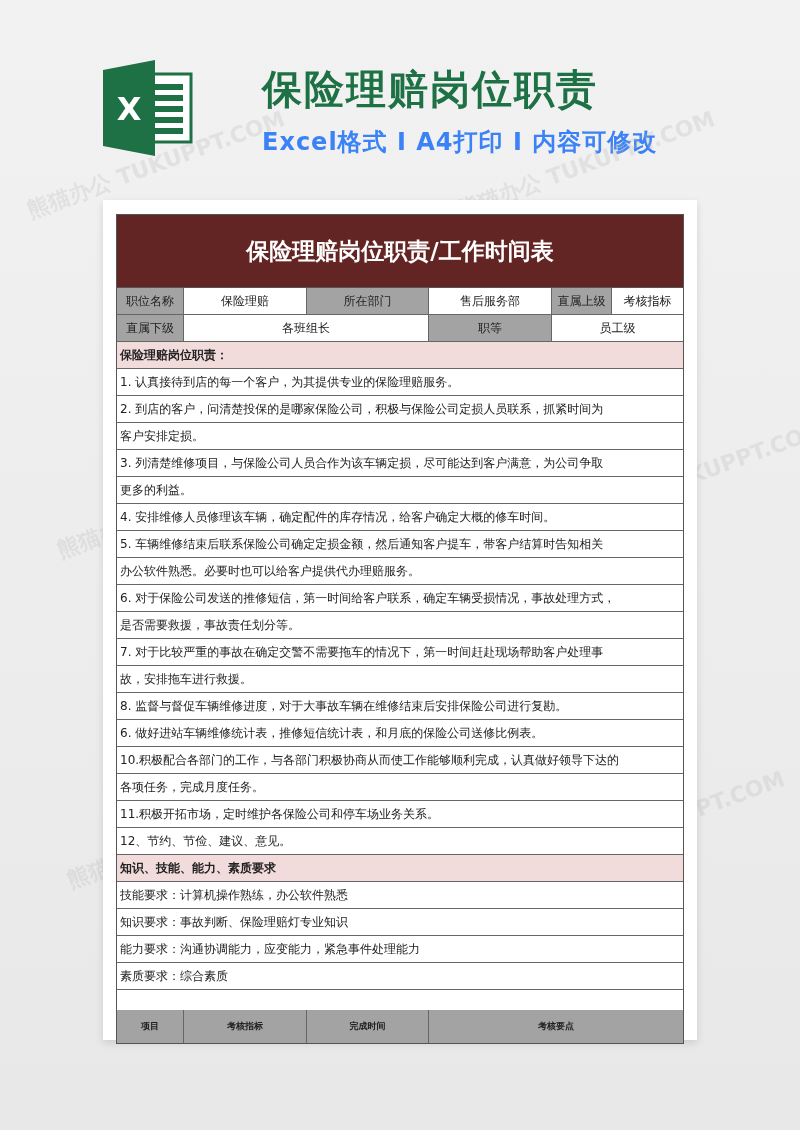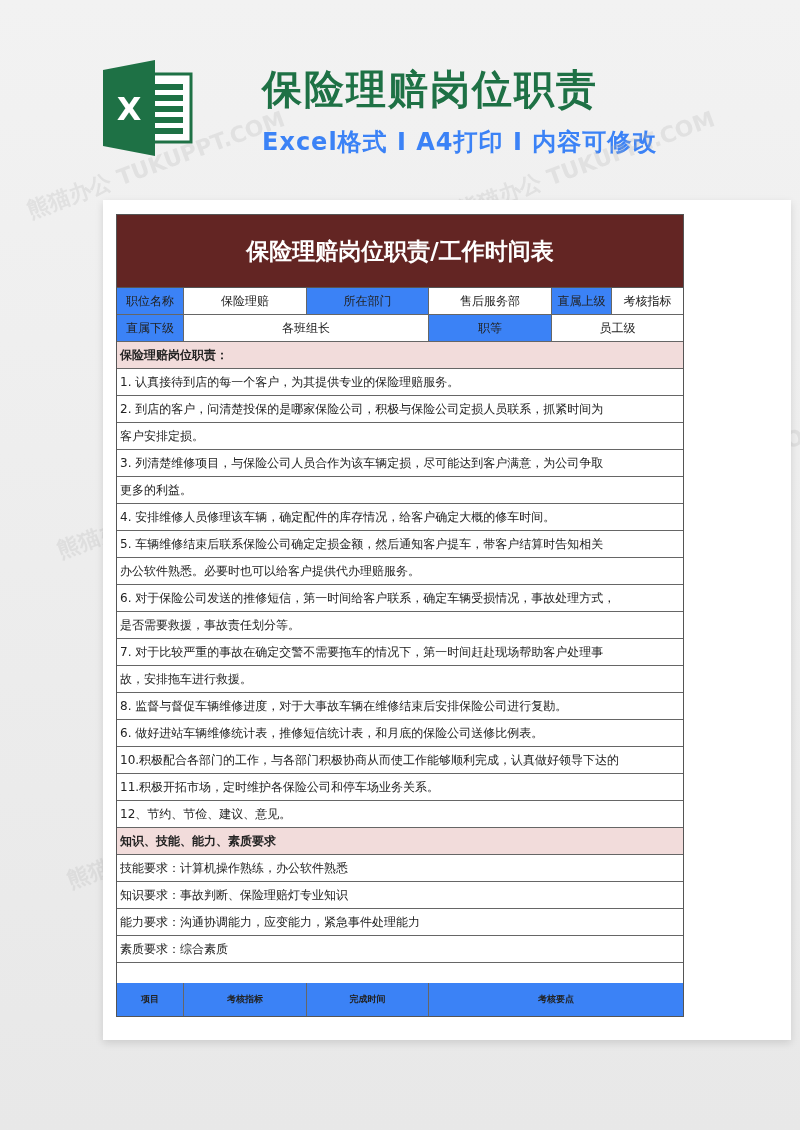--- a/index.html
+++ b/index.html
@@ -20,41 +20,41 @@
   .banner-sub {
     position: absolute; left: 262px; top: 126px;
     font-size: 24px; font-weight: bold; color: #3b82f6; letter-spacing: 1px;
     font-family: "DejaVu Sans", sans-serif;
   }
   .watermark {
     position: absolute; color: rgba(180,180,180,0.25); font-size: 22px;
     transform: rotate(-20deg); font-weight: bold; pointer-events: none; white-space: nowrap;
   }
   .paper {
-    position: absolute; left: 103px; top: 200px; width: 688px; height: 840px;
+    position: absolute; left: 103px; top: 200px; width: 594px; height: 840px;
     background: #fff; box-shadow: 0 3px 8px rgba(0,0,0,0.12);
   }
   .sheet {
     position: absolute; left: 13px; top: 14px; width: 568px;
     border: 1.5px solid #555;
     font-size: 12px; color: #222;
   }
   .title-row {
     height: 73px; background: #632523; color: #fff;
     display: flex; align-items: center; justify-content: center;
     font-size: 23px; font-weight: bold; border-bottom: 1px solid #555;
   }
   .row { display: flex; border-bottom: 1px solid #666; }
   .row:last-child { border-bottom: none; }
   .cell {
     border-right: 1px solid #666; display: flex; align-items: center; justify-content: center;
     height: 26px; font-size: 12px;
   }
   .cell:last-child { border-right: none; }
-  .pink { background: #3b82f6; }
+  .pink { background: #a3a3a3; }
   .line {
     height: 27px; display: flex; align-items: center; padding-left: 3px;
     border-bottom: 1px solid #666; font-size: 12px; white-space: nowrap; overflow: hidden;
   }
   .line.section { background: #f2dcdb; font-weight: bold; }
   .foot .cell { height: 33px; font-size: 9px; font-weight: bold; margin-top: 20px; }
 </style>
 </head>
 <body>
 
@@ -111,20 +111,21 @@
     <div class="line">4. 安排维修人员修理该车辆，确定配件的库存情况，给客户确定大概的修车时间。</div>
     <div class="line">5. 车辆维修结束后联系保险公司确定定损金额，然后通知客户提车，带客户结算时告知相关</div>
     <div class="line">办公软件熟悉。必要时也可以给客户提供代办理赔服务。</div>
     <div class="line">6. 对于保险公司发送的推修短信，第一时间给客户联系，确定车辆受损情况，事故处理方式，</div>
     <div class="line">是否需要救援，事故责任划分等。</div>
     <div class="line">7. 对于比较严重的事故在确定交警不需要拖车的情况下，第一时间赶赴现场帮助客户处理事</div>
     <div class="line">故，安排拖车进行救援。</div>
     <div class="line">8. 监督与督促车辆维修进度，对于大事故车辆在维修结束后安排保险公司进行复勘。</div>
     <div class="line">6. 做好进站车辆维修统计表，推修短信统计表，和月底的保险公司送修比例表。</div>
     <div class="line">10.积极配合各部门的工作，与各部门积极协商从而使工作能够顺利完成，认真做好领导下达的</div>
+    <div class="line">各项任务，完成月度任务。</div>
     <div class="line">11.积极开拓市场，定时维护各保险公司和停车场业务关系。</div>
     <div class="line">12、节约、节俭、建议、意见。</div>
 
     <div class="line section">知识、技能、能力、素质要求</div>
     <div class="line">技能要求：计算机操作熟练，办公软件熟悉</div>
     <div class="line">知识要求：事故判断、保险理赔灯专业知识</div>
     <div class="line">能力要求：沟通协调能力，应变能力，紧急事件处理能力</div>
     <div class="line">素质要求：综合素质</div>
 
     <div class="row foot">

